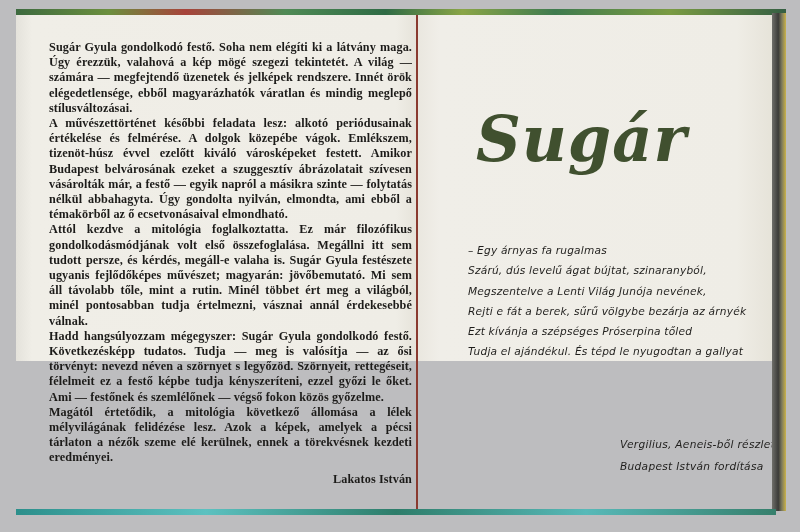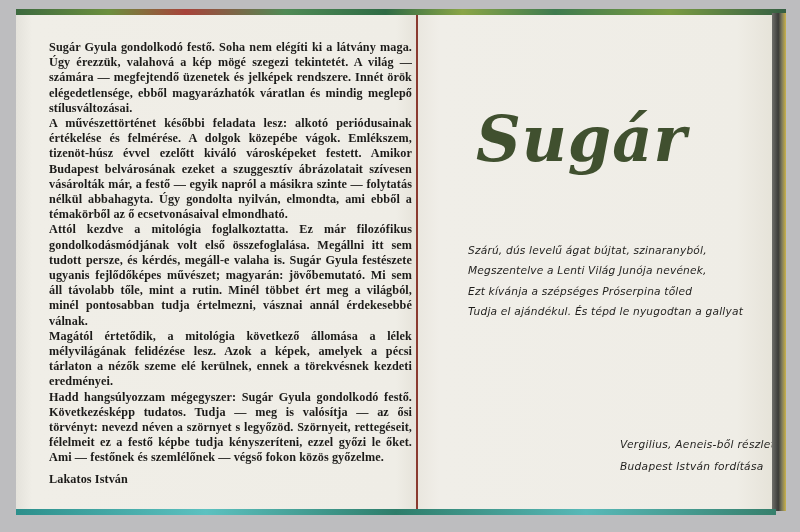--- a/index.html
+++ b/index.html
@@ -18,21 +18,21 @@
     }
     .cover-edge-bottom {
       position: absolute; left: 4px; top: 500px; width: 760px; height: 6px;
       background: linear-gradient(90deg, #2c8f8b 0%, #5cc1c0 25%, #2e7d6a 50%, #58b9b8 75%, #367f6c 100%);
     }
     .spine-right {
       position: absolute; left: 760px; top: 4px; width: 14px; height: 498px;
       background: linear-gradient(90deg, #6f6f6a 0%, #3b3b38 45%, #7d7a5d 70%, #c9b24a 100%);
     }
     .page {
-      position: absolute; top: 6px; height: 494px;
+      position: absolute; top: 6px; height: 346px;
       background: #efede6;
     }
     .page-left {
       left: 4px; width: 400px;
       background: linear-gradient(90deg, #e4e2db 0%, #f0eee7 4%, #efede6 95%, #e6e3da 100%);
     }
     .gutter {
       position: absolute; left: 404px; top: 6px; width: 2px; height: 494px;
       background: #8a3a2f;
     }
@@ -42,21 +42,21 @@
       font-style: italic;
     }
     .essay {
       position: absolute; left: 33px; top: 25px; width: 363px;
       font-size: 12.2px; line-height: 15.2px; color: #1c1b19;
       font-weight: bold; letter-spacing: 0.1px;
       text-align: justify;
     }
     .essay p { margin: 0; text-indent: 0; }
     .essay .sig {
-      text-align: left; margin-top: 6px;
+      text-align: right; margin-top: 6px;
     }
     .title {
       position: absolute; left: 58px; top: 90px;
       font-family: "DejaVu Serif", serif; font-weight: bold;
       font-size: 62px; line-height: 70px; color: #40502f;
       letter-spacing: 1px;
       transform: scaleY(1.02);
     }
     .poem {
       position: absolute; left: 50px; top: 225px; width: 310px;
@@ -76,33 +76,35 @@
 <body>
 
 <div class="book">
   <div class="cover-edge-top"></div>
 
   <div class="page page-left">
     <div class="essay">
       <p>Sugár Gyula gondolkodó festő. Soha nem elégíti ki a látvány maga. Úgy érezzük, valahová a kép mögé szegezi tekintetét. A világ — számára — megfejtendő üzenetek és jelképek rendszere. Innét örök elégedetlensége, ebből magyarázhatók váratlan és mindig meglepő stílusváltozásai.</p>
       <p>A művészettörténet későbbi feladata lesz: alkotó periódusainak értékelése és felmérése. A dolgok közepébe vágok. Emlékszem, tizenöt-húsz évvel ezelőtt kiváló városképeket festett. Amikor Budapest belvárosának ezeket a szuggesztív ábrázolatait szívesen vásárolták már, a festő — egyik napról a másikra szinte — folytatás nélkül abbahagyta. Úgy gondolta nyilván, elmondta, ami ebből a témakörből az ő ecsetvonásaival elmondható.</p>
       <p>Attól kezdve a mitológia foglalkoztatta. Ez már filozófikus gondolkodásmódjának volt első összefoglalása. Megállni itt sem tudott persze, és kérdés, megáll-e valaha is. Sugár Gyula festészete ugyanis fejlődőképes művészet; magyarán: jövőbemutató. Mi sem áll távolabb tőle, mint a rutin. Minél többet ért meg a világból, minél pontosabban tudja értelmezni, vásznai annál érdekesebbé válnak.</p>
+      <p>Hadd hangsúlyozzam mégegyszer: Sugár Gyula gondolkodó festő. Következésképp tudatos. Tudja — meg is valósítja — az ősi törvényt: nevezd néven a szörnyet s legyőzöd. Szörnyeit, rettegéseit, félelmeit ez a festő képbe tudja kényszeríteni, ezzel győzi le őket. Ami — festőnek és szemlélőnek — végső fokon közös győzelme.</p>
       <p>Magától értetődik, a mitológia következő állomása a lélek mélyvilágának felidézése lesz. Azok a képek, amelyek a pécsi tárlaton a nézők szeme elé kerülnek, ennek a törekvésnek kezdeti eredményei.</p>
-      <p>Hadd hangsúlyozzam mégegyszer: Sugár Gyula gondolkodó festő. Következésképp tudatos. Tudja — meg is valósítja — az ősi törvényt: nevezd néven a szörnyet s legyőzöd. Szörnyeit, rettegéseit, félelmeit ez a festő képbe tudja kényszeríteni, ezzel győzi le őket. Ami — festőnek és szemlélőnek — végső fokon közös győzelme.</p>
       <p class="sig">Lakatos István</p>
     </div>
   </div>
 
   <div class="gutter"></div>
 
   <div class="page page-right">
     <div class="title">Sugár</div>
     <div class="poem">
+      <div>– Egy árnyas fa rugalmas</div>
       <div>Szárú, dús levelű ágat bújtat, szinaranyból,</div>
       <div>Megszentelve a Lenti Világ Junója nevének,</div>
+      <div>Rejti e fát a berek, sűrű völgybe bezárja az árnyék</div>
       <div>Ezt kívánja a szépséges Próserpina tőled</div>
       <div>Tudja el ajándékul. És tépd le nyugodtan a gallyat</div>
     </div>
     <div class="credit">
       <div>Vergilius, Aeneis-ből részlet,</div>
       <div>Budapest István fordítása</div>
     </div>
   </div>
 
   <div class="spine-right"></div>

